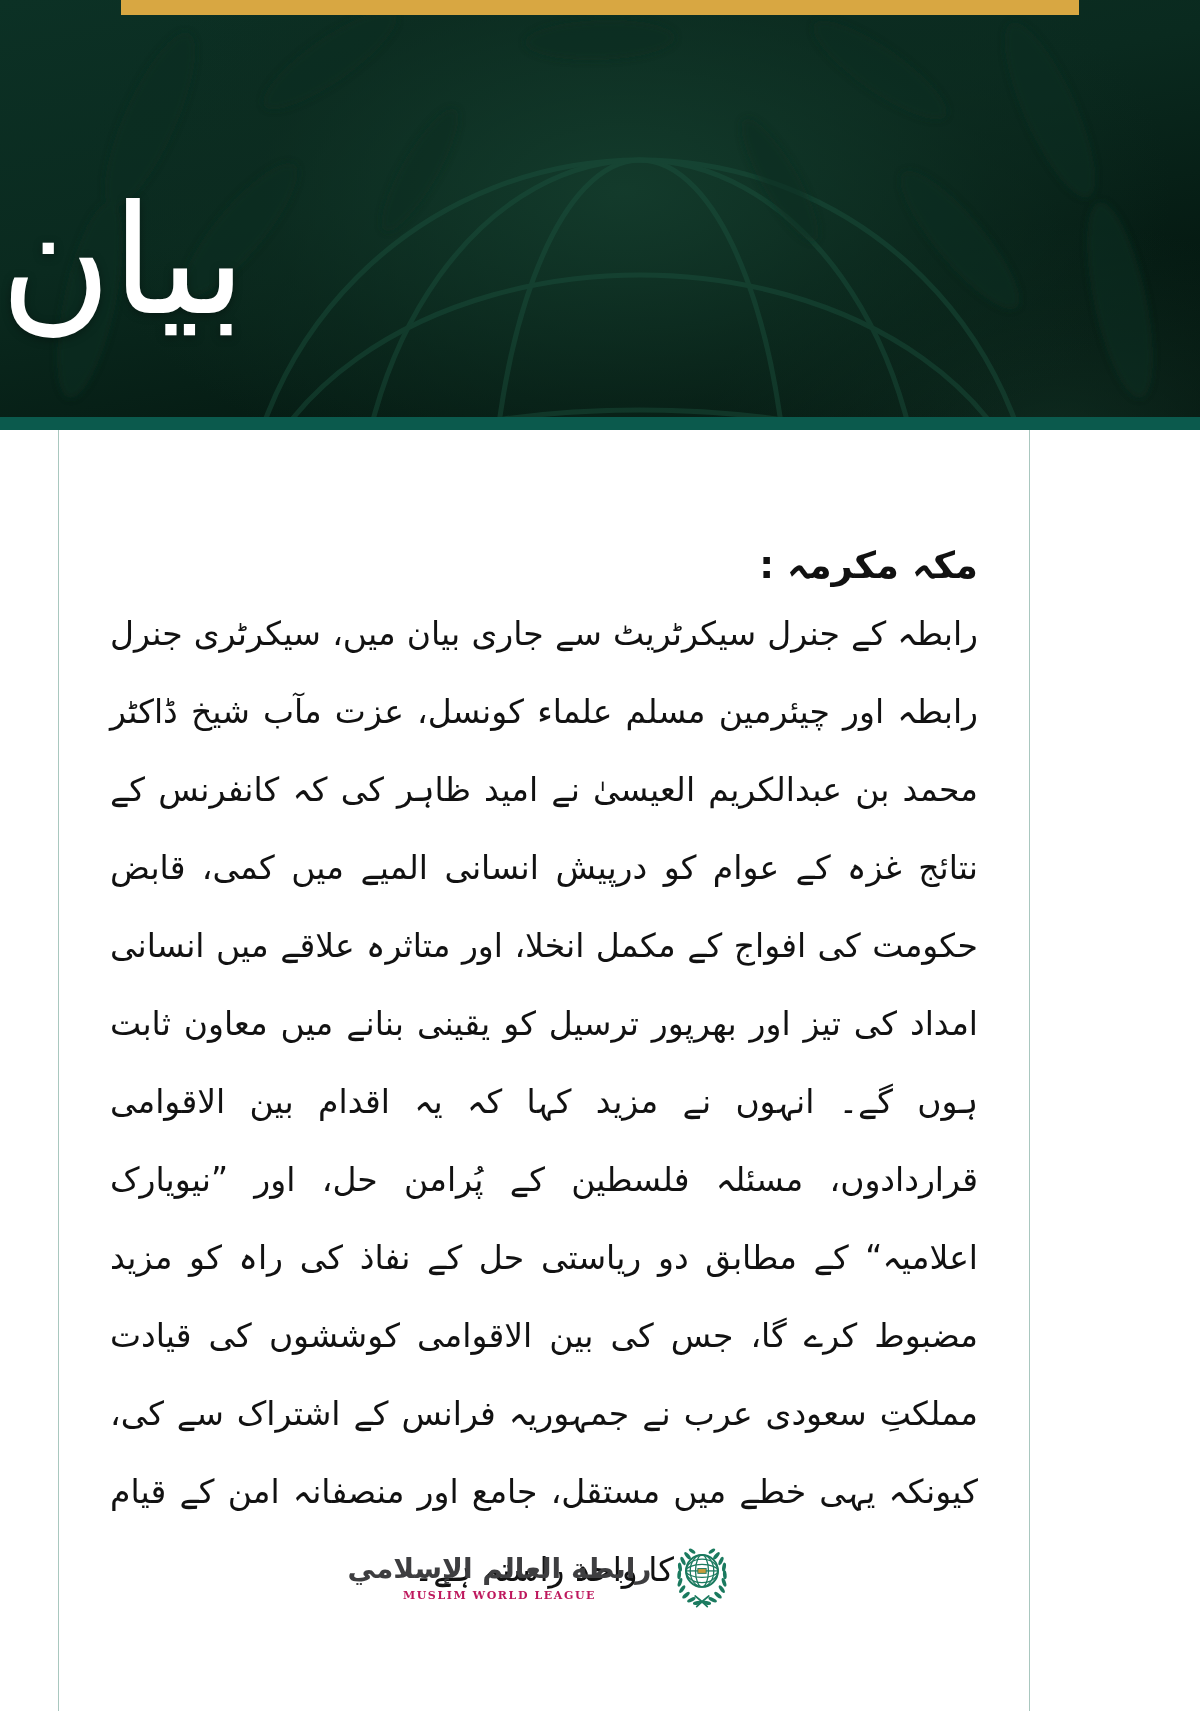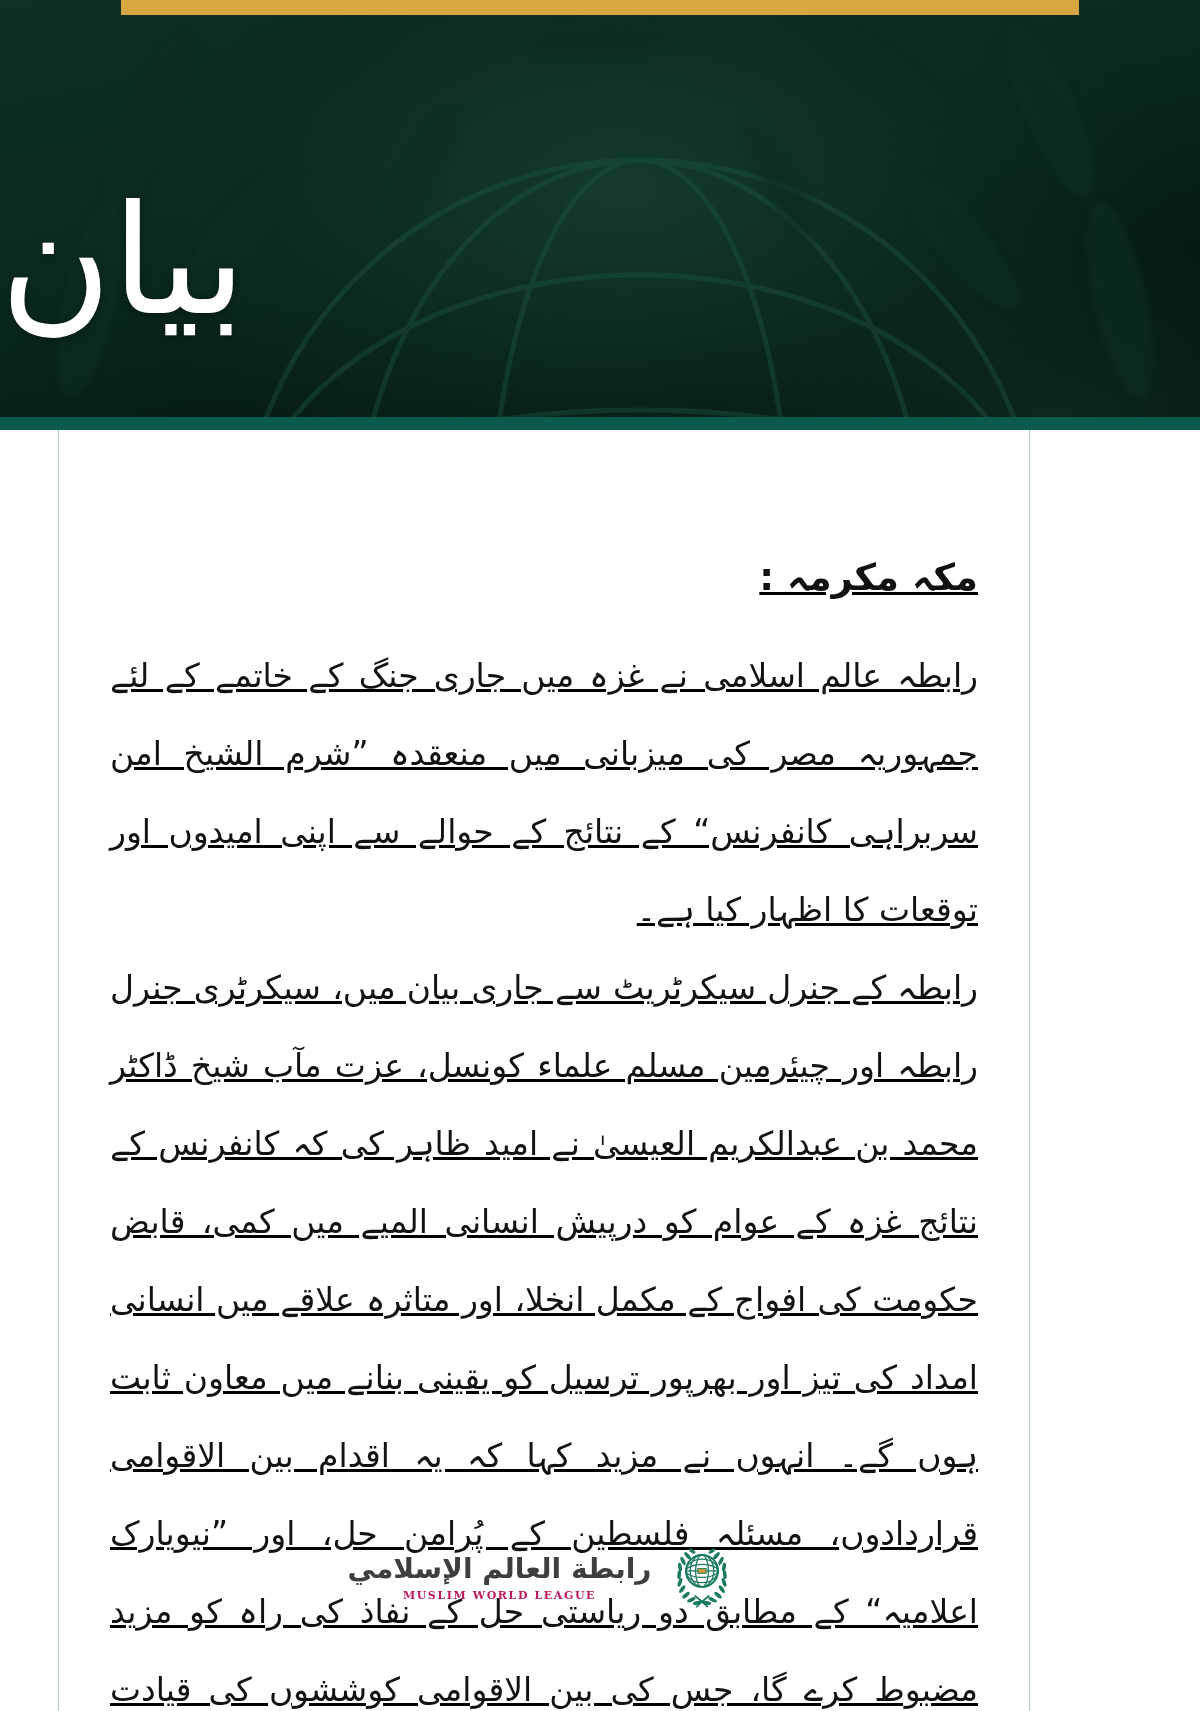--- a/index.html
+++ b/index.html
@@ -27,21 +27,21 @@
     font-size:152px;line-height:1.35;
     font-family:"DejaVu Sans",sans-serif;
     text-shadow:0 2px 10px rgba(0,0,0,.35);
   }
   
   .teal-band{position:absolute;top:417px;left:0;width:1200px;height:13px;z-index:3;}
   
   .card{
     position:absolute;top:430px;left:58px;width:972px;height:1281px;
     background:#ffffff;border-left:1px solid #a9c7bf;border-right:1px solid #a9c7bf;
-    box-sizing:border-box;padding:12px 51px;text-decoration:underline;
+    box-sizing:border-box;padding:0 51px;
   }
   .location-heading{
     margin:106px 0 0 0;
     font-size:37px;font-weight:bold;color:#111111;
     text-align:right;direction:rtl;line-height:1.6;
   }
   .body-text{
     margin:30px 0 0 0;
     font-size:33px;color:#121212;line-height:78px;
     direction:rtl;text-align:justify;
@@ -101,21 +101,20 @@
     </svg>
     <div class="gold-bar" style="background:#d8a742;"></div>
     <h1 class="statement-title">بيان</h1>
   </header>
 
   <div class="teal-band" style="background:#0b5a4d;"></div>
 
   <main class="card">
     <h2 class="location-heading">مکہ مکرمہ :</h2>
 
-    <p class="body-text p1">رابطہ عالم اسلامی نے غزہ میں جاری جنگ کے خاتمے کے لئے جمہوریہ مصر کی میزبانی میں منعقدہ ”شرم الشیخ امن سربراہی کانفرنس“ کے نتائج کے حوالے سے اپنی امیدوں اور توقعات کا اظہار کیا ہے۔</p>
 
     <p class="body-text p2">رابطہ کے جنرل سیکرٹریٹ سے جاری بیان میں، سیکرٹری جنرل رابطہ اور چیئرمین مسلم علماء کونسل، عزت مآب شیخ ڈاکٹر محمد بن عبدالکریم العیسیٰ نے امید ظاہر کی کہ کانفرنس کے نتائج غزہ کے عوام کو درپیش انسانی المیے میں کمی، قابض حکومت کی افواج کے مکمل انخلا، اور متاثرہ علاقے میں انسانی امداد کی تیز اور بھرپور ترسیل کو یقینی بنانے میں معاون ثابت ہوں گے۔ انہوں نے مزید کہا کہ یہ اقدام بین الاقوامی قراردادوں، مسئلہ فلسطین کے پُرامن حل، اور ”نیویارک اعلامیہ“ کے مطابق دو ریاستی حل کے نفاذ کی راہ کو مزید مضبوط کرے گا، جس کی بین الاقوامی کوششوں کی قیادت مملکتِ سعودی عرب نے جمہوریہ فرانس کے اشتراک سے کی، کیونکہ یہی خطے میں مستقل، جامع اور منصفانہ امن کے قیام کا واحد راستہ ہے۔</p>
 
     <footer class="logo-row">
       <div class="logo-text">
         <div class="logo-arabic">رابطة العالم الإسلامي</div>
         <div class="logo-english">MUSLIM WORLD LEAGUE</div>
       </div>
       <svg class="emblem" width="76" height="78" viewBox="0 0 100 100" xmlns="http://www.w3.org/2000/svg">
 

